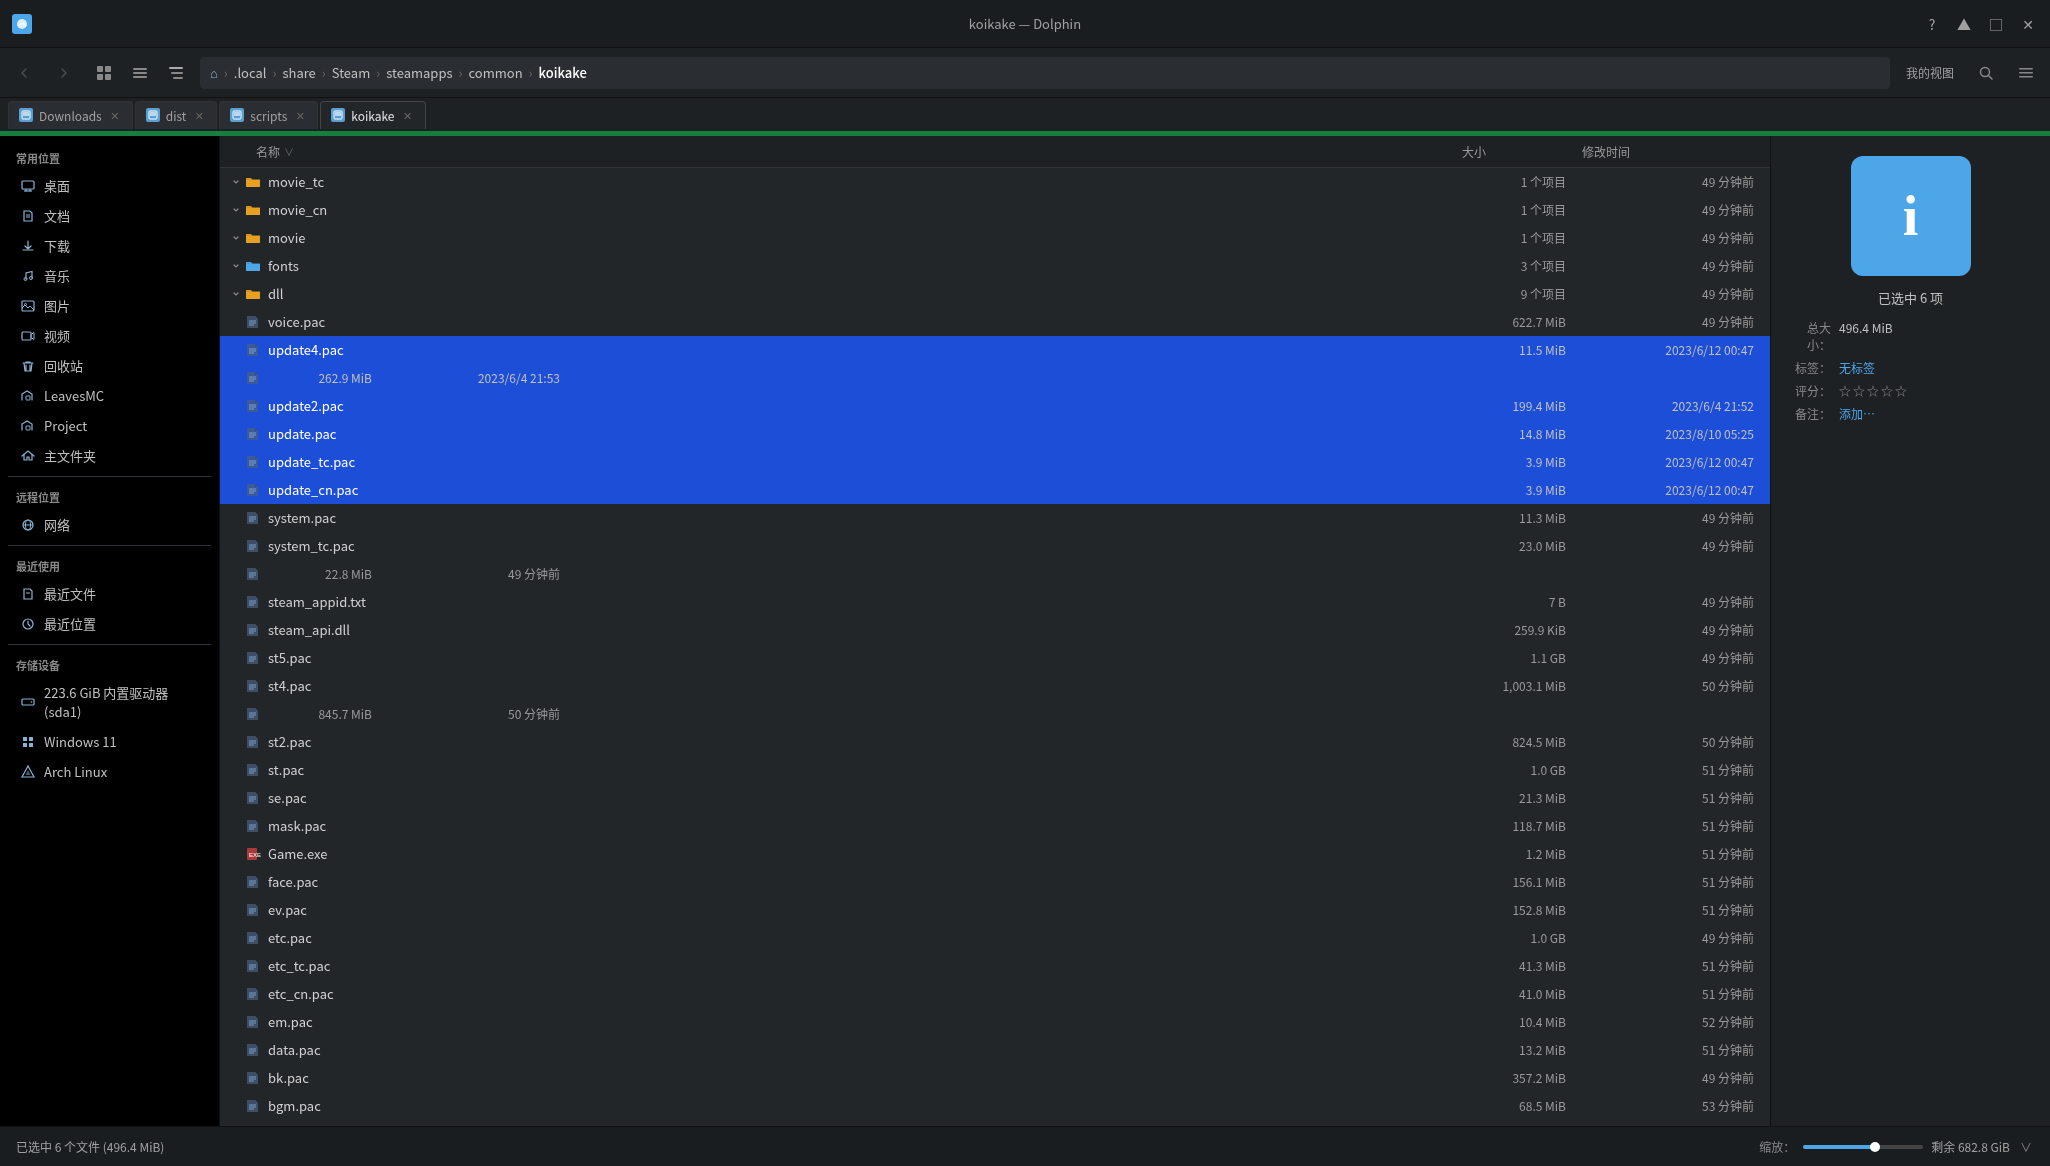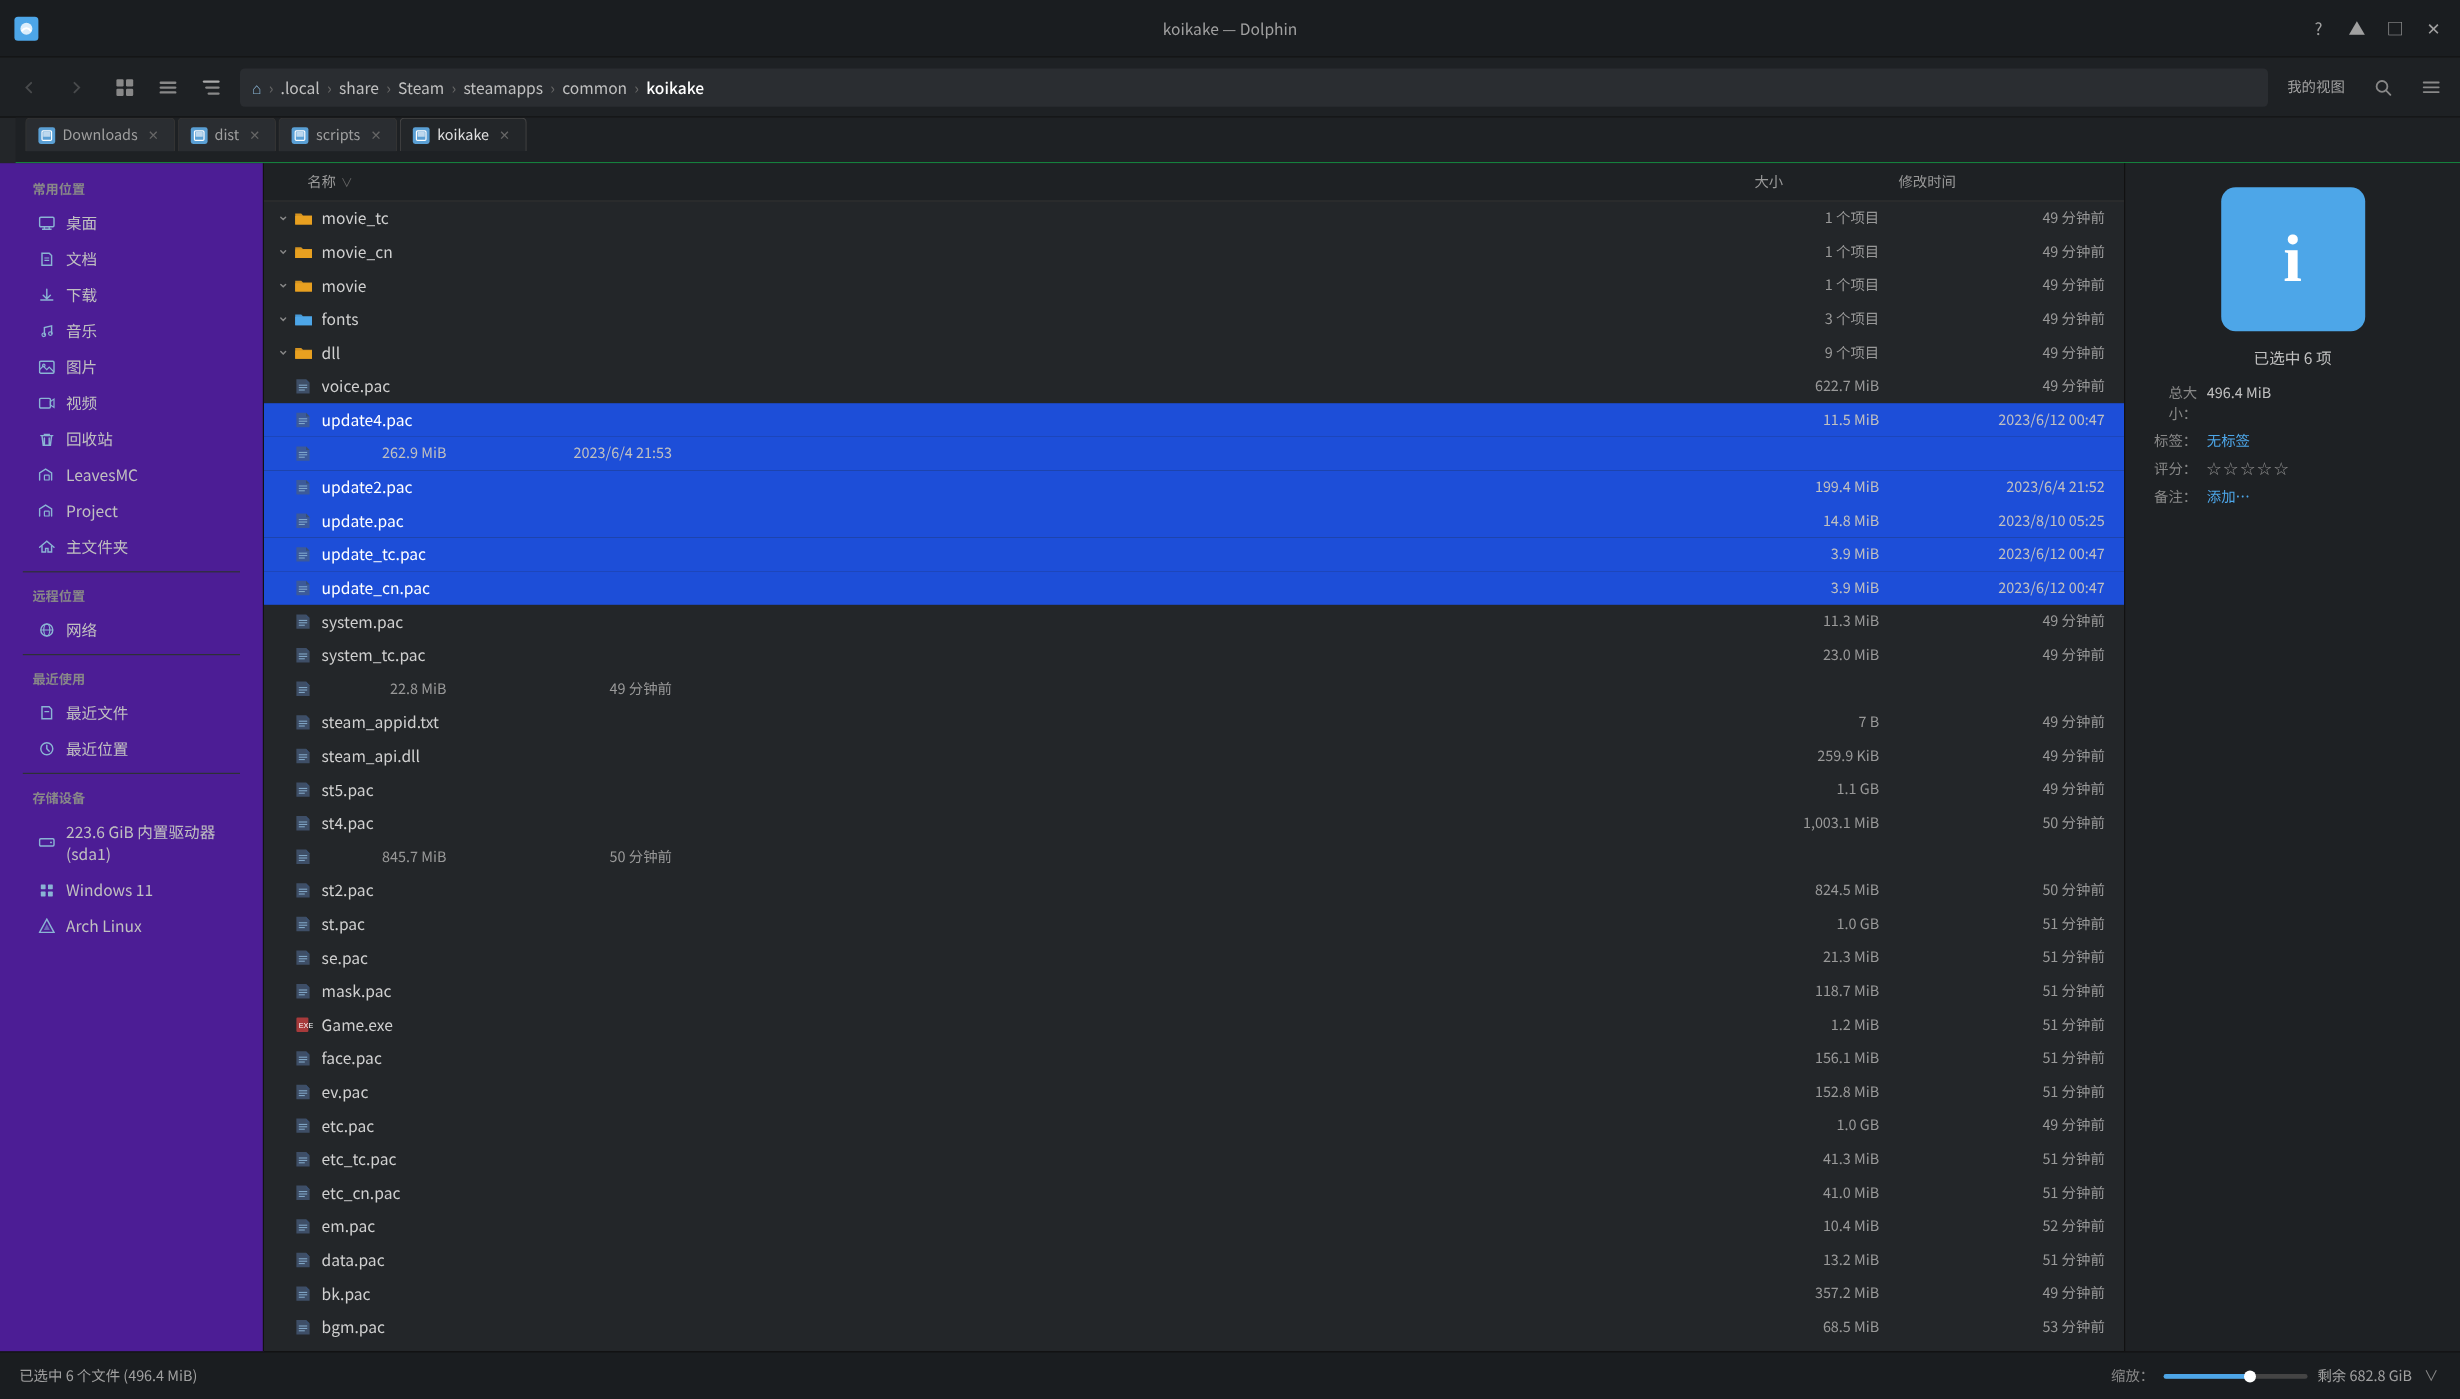--- a/index.html
+++ b/index.html
@@ -112,25 +112,25 @@
     .view-controls {
       display: flex;
       align-items: center;
       gap: 4px;
     }
 
     
     .tabs {
       background: #1e2124;
       display: flex;
+      align-items: center;
       padding: 0 8px;
       height: 38px;
-      border-bottom: 1px solid #15803d;
+      border-bottom: 5px solid #15803d;
       gap: 2px;
-      margin-left: 13px;
     }
     .tab {
       display: flex;
       align-items: center;
       gap: 6px;
       padding: 0 10px;
       height: 28px;
       border-radius: 4px 4px 0 0;
       background: #2a2d31;
       color: #a0a0a0;
@@ -170,23 +170,23 @@
 
     
     .main-layout {
       display: flex;
       height: calc(1166px - 48px - 50px - 38px - 40px);
     }
 
     
     .sidebar {
       width: 220px;
-      background: #4c1d95;
+      background: #000000;
       border-right: 1px solid #111;
-      padding: 8px 11px;
+      padding: 8px 0;
       overflow-y: auto;
       flex-shrink: 0;
     }
     .sidebar-section-title {
       font-size: 11px;
       color: #888;
       padding: 6px 16px 4px;
       font-weight: 600;
     }
     .sidebar-item {

